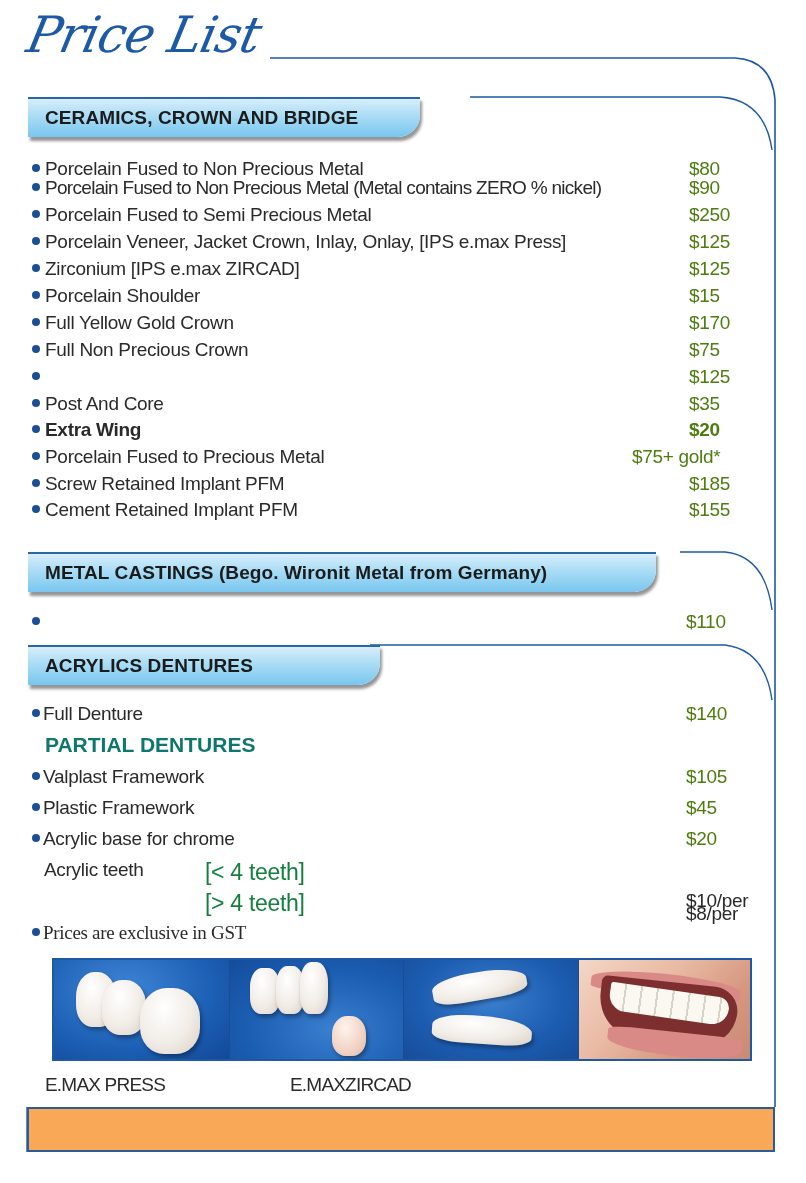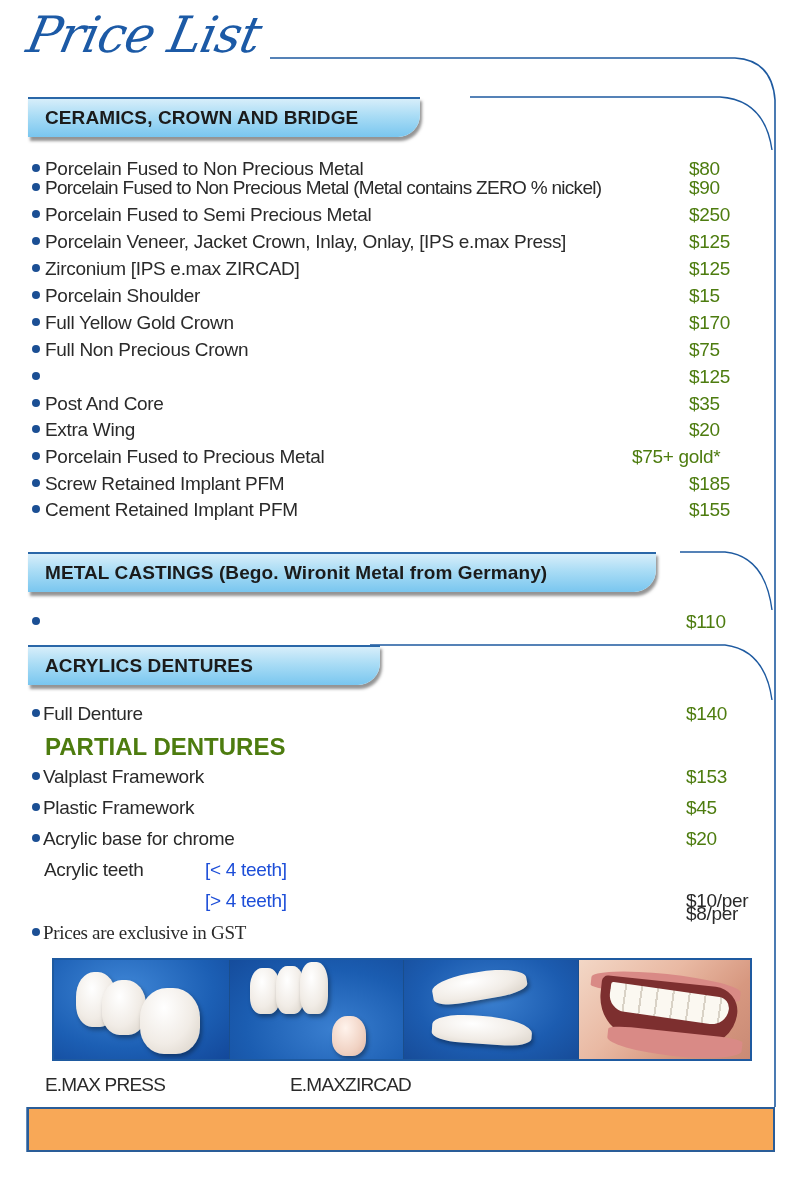--- a/index.html
+++ b/index.html
@@ -34,25 +34,25 @@
     position: absolute; left: 2px; top: 8px; width: 8px; height: 8px;
     border-radius: 50%; background: #1b4f94;
   }
   .label { position: absolute; left: 15px; top: 2px; white-space: nowrap; color: #2a2a2a; letter-spacing: -0.3px; }
   .price { position: absolute; left: 659px; top: 2px; white-space: nowrap; color: #4d7c0f; letter-spacing: -0.3px; }
   .price.wide { left: 602px; }
   .price.l3 { left: 656px; }
 
   .sub-heading {
     position: absolute; left: 45px; top: 733px;
-    font-size: 24px; font-weight: bold; color: #4d7c0f;
+    font-size: 21px; font-weight: bold; color: #0f766e;
   }
 
   .teeth-label { position: absolute; left: 44px; font-size: 19px; color: #2a2a2a; letter-spacing: -0.3px; }
-  .teeth-range { position: absolute; left: 205px; font-size: 19px; color: #1d4ed8; letter-spacing: -0.3px; }
+  .teeth-range { position: absolute; left: 205px; font-size: 23px; color: #15803d; letter-spacing: -0.3px; }
   .teeth-price { position: absolute; left: 686px; font-size: 19px; color: #2a2a2a; letter-spacing: -0.3px; }
 
   .photo-strip {
     position: absolute; left: 52px; top: 958px; width: 700px; height: 103px;
     border: 2px solid #1e5aa0; display: flex; overflow: hidden;
   }
   .photo { height: 100%; position: relative; border-right: 1px solid #1a4e8c; }
   .photo.p1 { width: 176px; background: radial-gradient(ellipse at 40% 30%, #3f86d6 0%, #1c5fb4 60%, #13489a 100%); }
   .photo.p2 { width: 174px; background: radial-gradient(ellipse at 60% 70%, #3a7fd0 0%, #1b5db1 60%, #154c9c 100%); }
   .photo.p3 { width: 175px; background: radial-gradient(ellipse at 50% 40%, #3a7fcf 0%, #1c5cb0 60%, #174c99 100%); }
@@ -135,21 +135,21 @@
   </div>
 <div class="row" style="top:364px;">
     <span class="bullet"></span>
     <span class="price">$125</span>
   </div>
 <div class="row" style="top:391px;">
     <span class="bullet"></span>
     <span class="label">Post And Core</span>
     <span class="price">$35</span>
   </div>
-<div class="row" style="top:417px;">
+<div class="row" style="top:417px;font-weight:bold;">
     <span class="bullet"></span>
     <span class="label">Extra Wing</span>
     <span class="price">$20</span>
   </div>
 <div class="row" style="top:444px;">
     <span class="bullet"></span>
     <span class="label">Porcelain Fused to Precious Metal</span>
     <span class="price wide">$75+ gold*</span>
   </div>
 <div class="row" style="top:471px;">
@@ -179,21 +179,21 @@
     <span class="bullet"></span>
     <span class="label" style="left:13px;">Full Denture</span>
     <span class="price l3">$140</span>
   </div>
 
 <div class="sub-heading">PARTIAL DENTURES</div>
 
 <div class="row" style="top:764px;">
     <span class="bullet"></span>
     <span class="label" style="left:13px;">Valplast Framework</span>
-    <span class="price l3">$153</span>
+    <span class="price l3">$105</span>
   </div>
 <div class="row" style="top:795px;">
     <span class="bullet"></span>
     <span class="label" style="left:13px;">Plastic Framework</span>
     <span class="price l3">$45</span>
   </div>
 <div class="row" style="top:826px;">
     <span class="bullet"></span>
     <span class="label" style="left:13px;">Acrylic base for chrome</span>
     <span class="price l3">$20</span>

